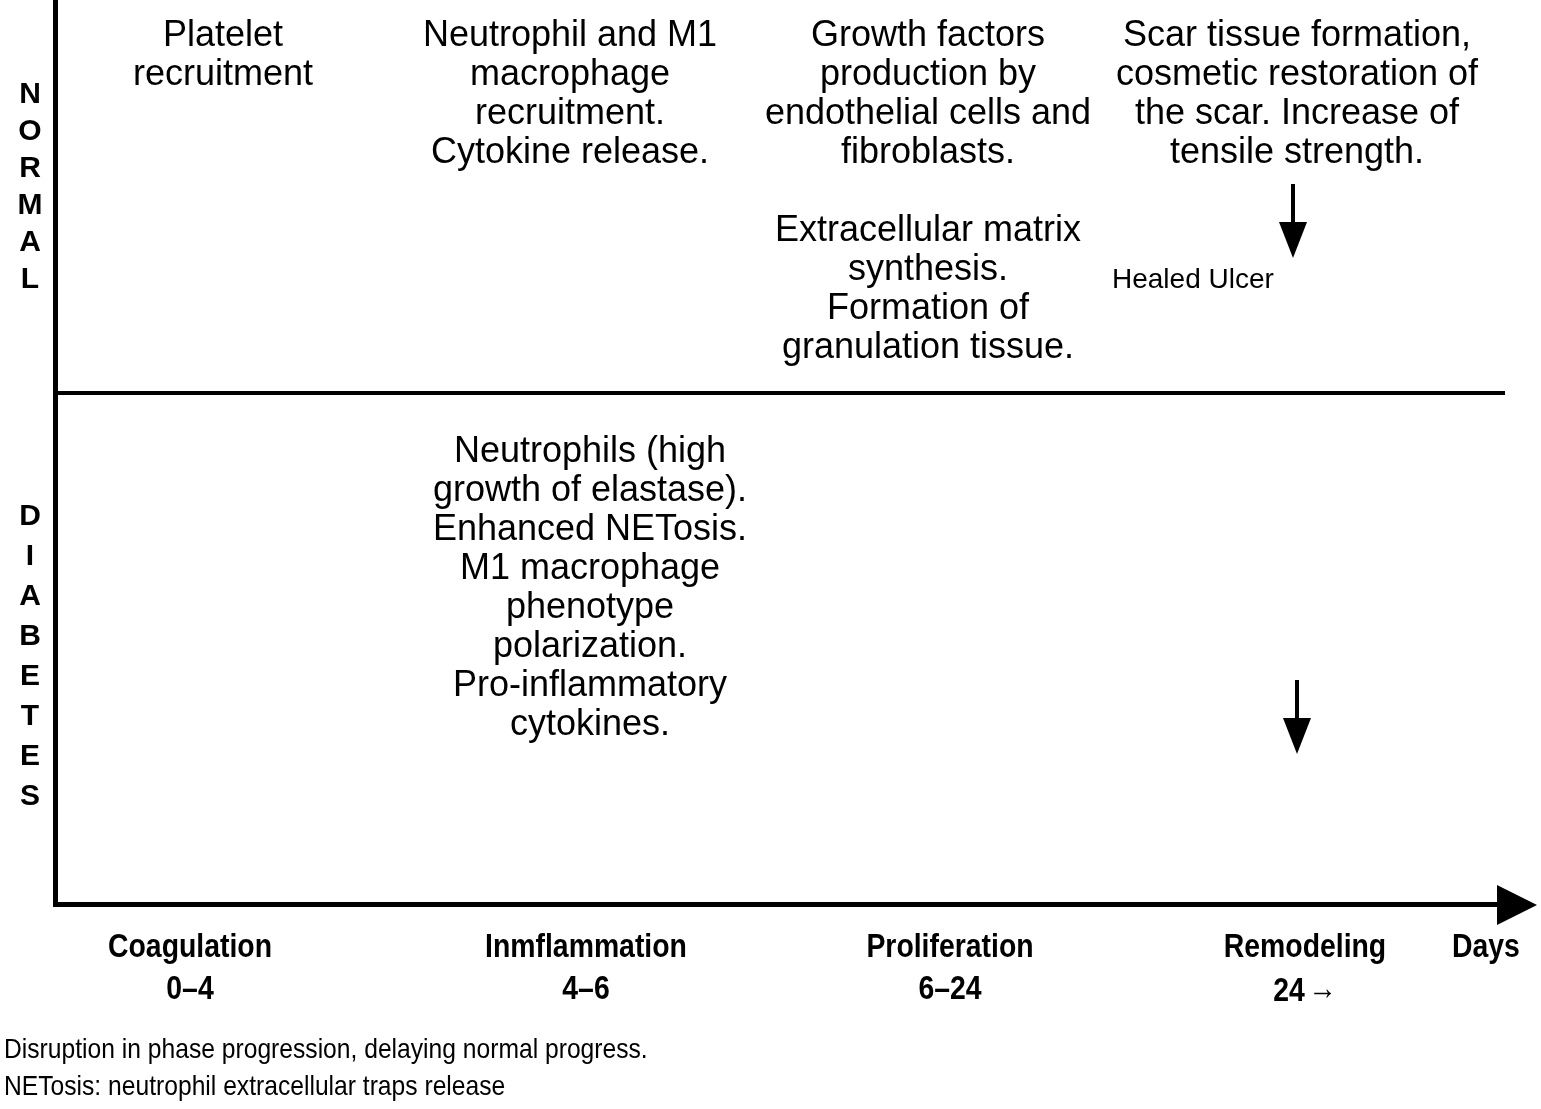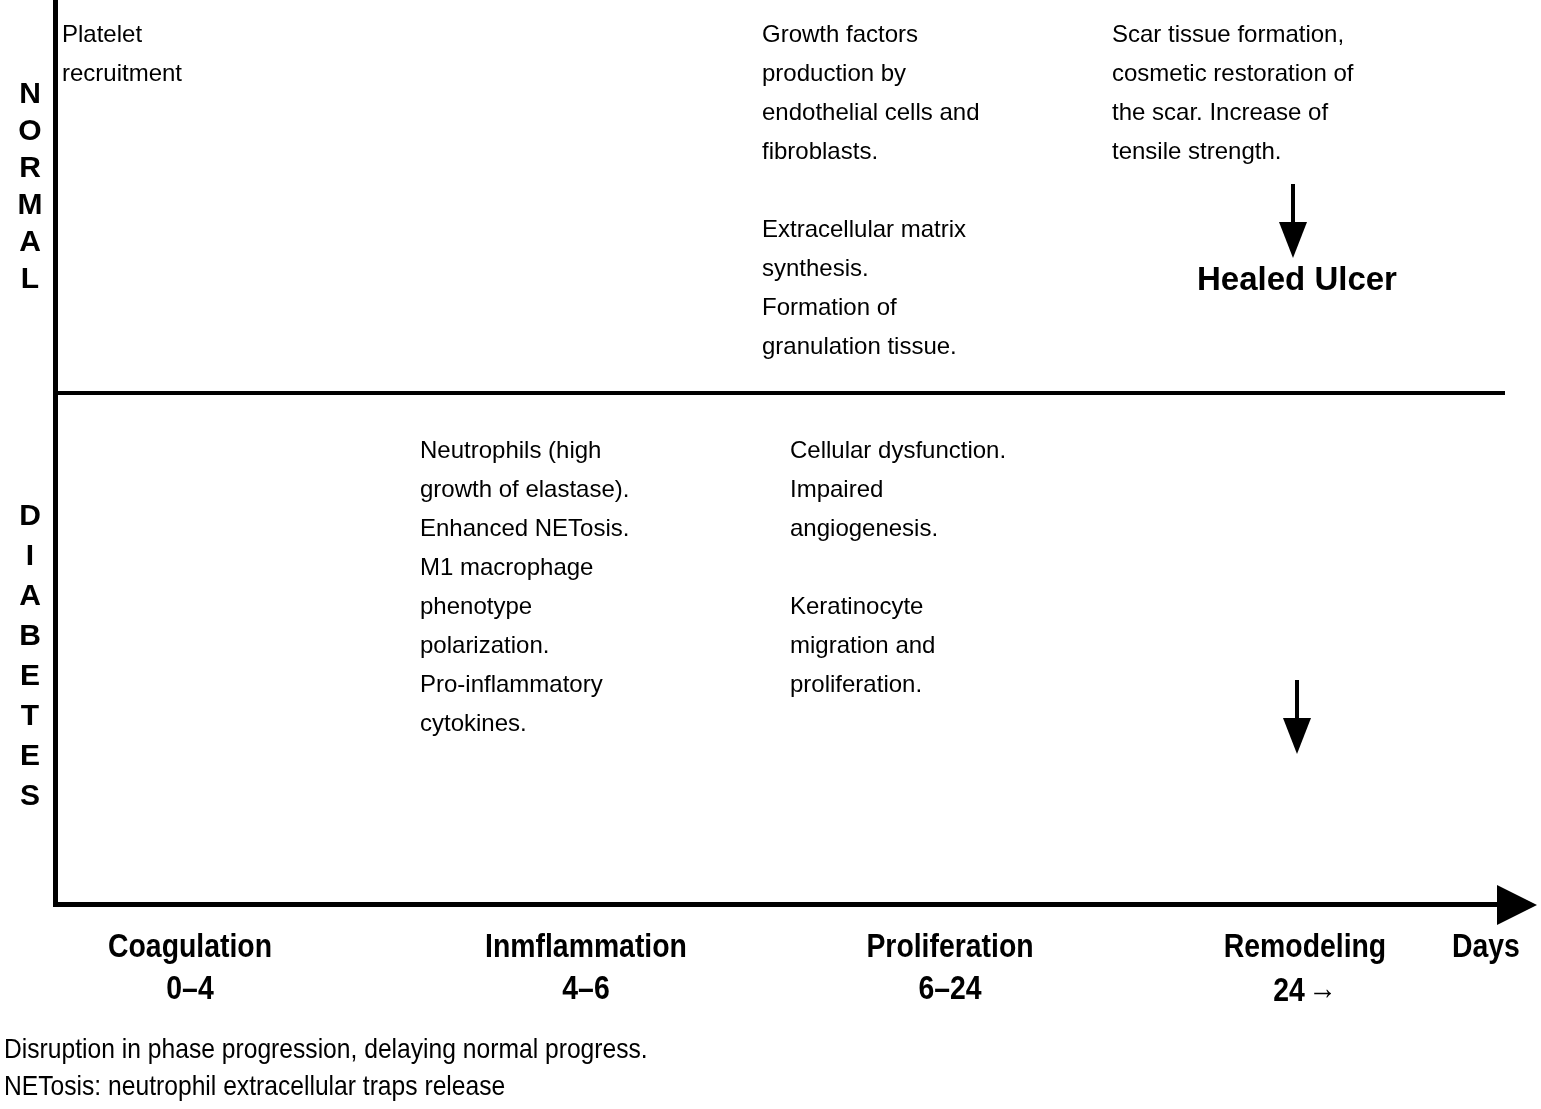--- a/index.html
+++ b/index.html
@@ -75,21 +75,22 @@
   }
   #label-normal .ltr { margin-bottom: 7px; }
   #label-diabetes {
     top: 500px;
   }
   #label-diabetes .ltr { margin-bottom: 10px; }
 
   
   .cell {
     position: absolute;
-    font-size: 24px;
+    text-align: center;
+    font-size: 36px;
     line-height: 39px;
   }
   .cell .block { white-space: pre-line; }
   .cell .block.gap { margin-top: 39px; }
 
   
   #cell-normal-coagulation     { left: 62px;  top: 14px;  width: 322px; }
   #cell-normal-inflammation    { left: 396px; top: 14px;  width: 348px; }
   #cell-normal-proliferation   { left: 762px; top: 14px;  width: 332px; }
   #cell-normal-remodeling      { left: 1112px; top: 14px; width: 370px; }
@@ -124,23 +125,22 @@
   #arrow-healed { left: 1278px; top: 184px; height: 74px; }
   #arrow-healed .shaft { height: 44px; }
   #arrow-healed .head  { top: 38px; }
 
   #arrow-remission { left: 1282px; top: 680px; height: 74px; }
   #arrow-remission .shaft { height: 44px; }
   #arrow-remission .head  { top: 38px; }
 
   .outcome-text {
     position: absolute;
-    text-align: center;
-    font-weight: bold;
-    font-size: 33px;
+    font-weight: normal;
+    font-size: 28px;
     line-height: 41px;
   }
   #outcome-healed    { left: 1112px; top: 258px; width: 370px; }
   #outcome-remission { left: 1112px; top: 755px; width: 370px; }
 
   
   .phase {
     position: absolute;
     top: 925px;
     text-align: center;
@@ -216,20 +216,26 @@
     <span class="ltr">T</span>
     <span class="ltr">E</span>
     <span class="ltr">S</span>
   </div>
 
   <div class="cell" id="cell-normal-coagulation">
     <div class="block">Platelet
 recruitment</div>
   </div>
 
+  <div class="cell" id="cell-normal-inflammation">
+    <div class="block">Neutrophil and M1
+macrophage
+recruitment.
+Cytokine release.</div>
+  </div>
 
   <div class="cell" id="cell-normal-proliferation">
     <div class="block">Growth factors
 production by
 endothelial cells and
 fibroblasts.</div>
     <div class="block gap">Extracellular matrix
 synthesis.
 Formation of
 granulation tissue.</div>
@@ -253,28 +259,20 @@
     <div class="block">Neutrophils (high
 growth of elastase).
 Enhanced NETosis.
 M1 macrophage
 phenotype
 polarization.
 Pro-inflammatory
 cytokines.</div>
   </div>
 
-  <div class="cell" id="cell-diabetes-proliferation">
-    <div class="block">Cellular dysfunction.
-Impaired
-angiogenesis.</div>
-    <div class="block gap">Keratinocyte
-migration and
-proliferation.</div>
-  </div>
 
 
   <div class="outcome-arrow" id="arrow-remission">
     <div class="shaft"></div>
     <div class="head"></div>
   </div>
 
   <div class="phase" id="phase-coagulation">
     <span class="name">Coagulation</span>
     <span class="days">0–4</span>

